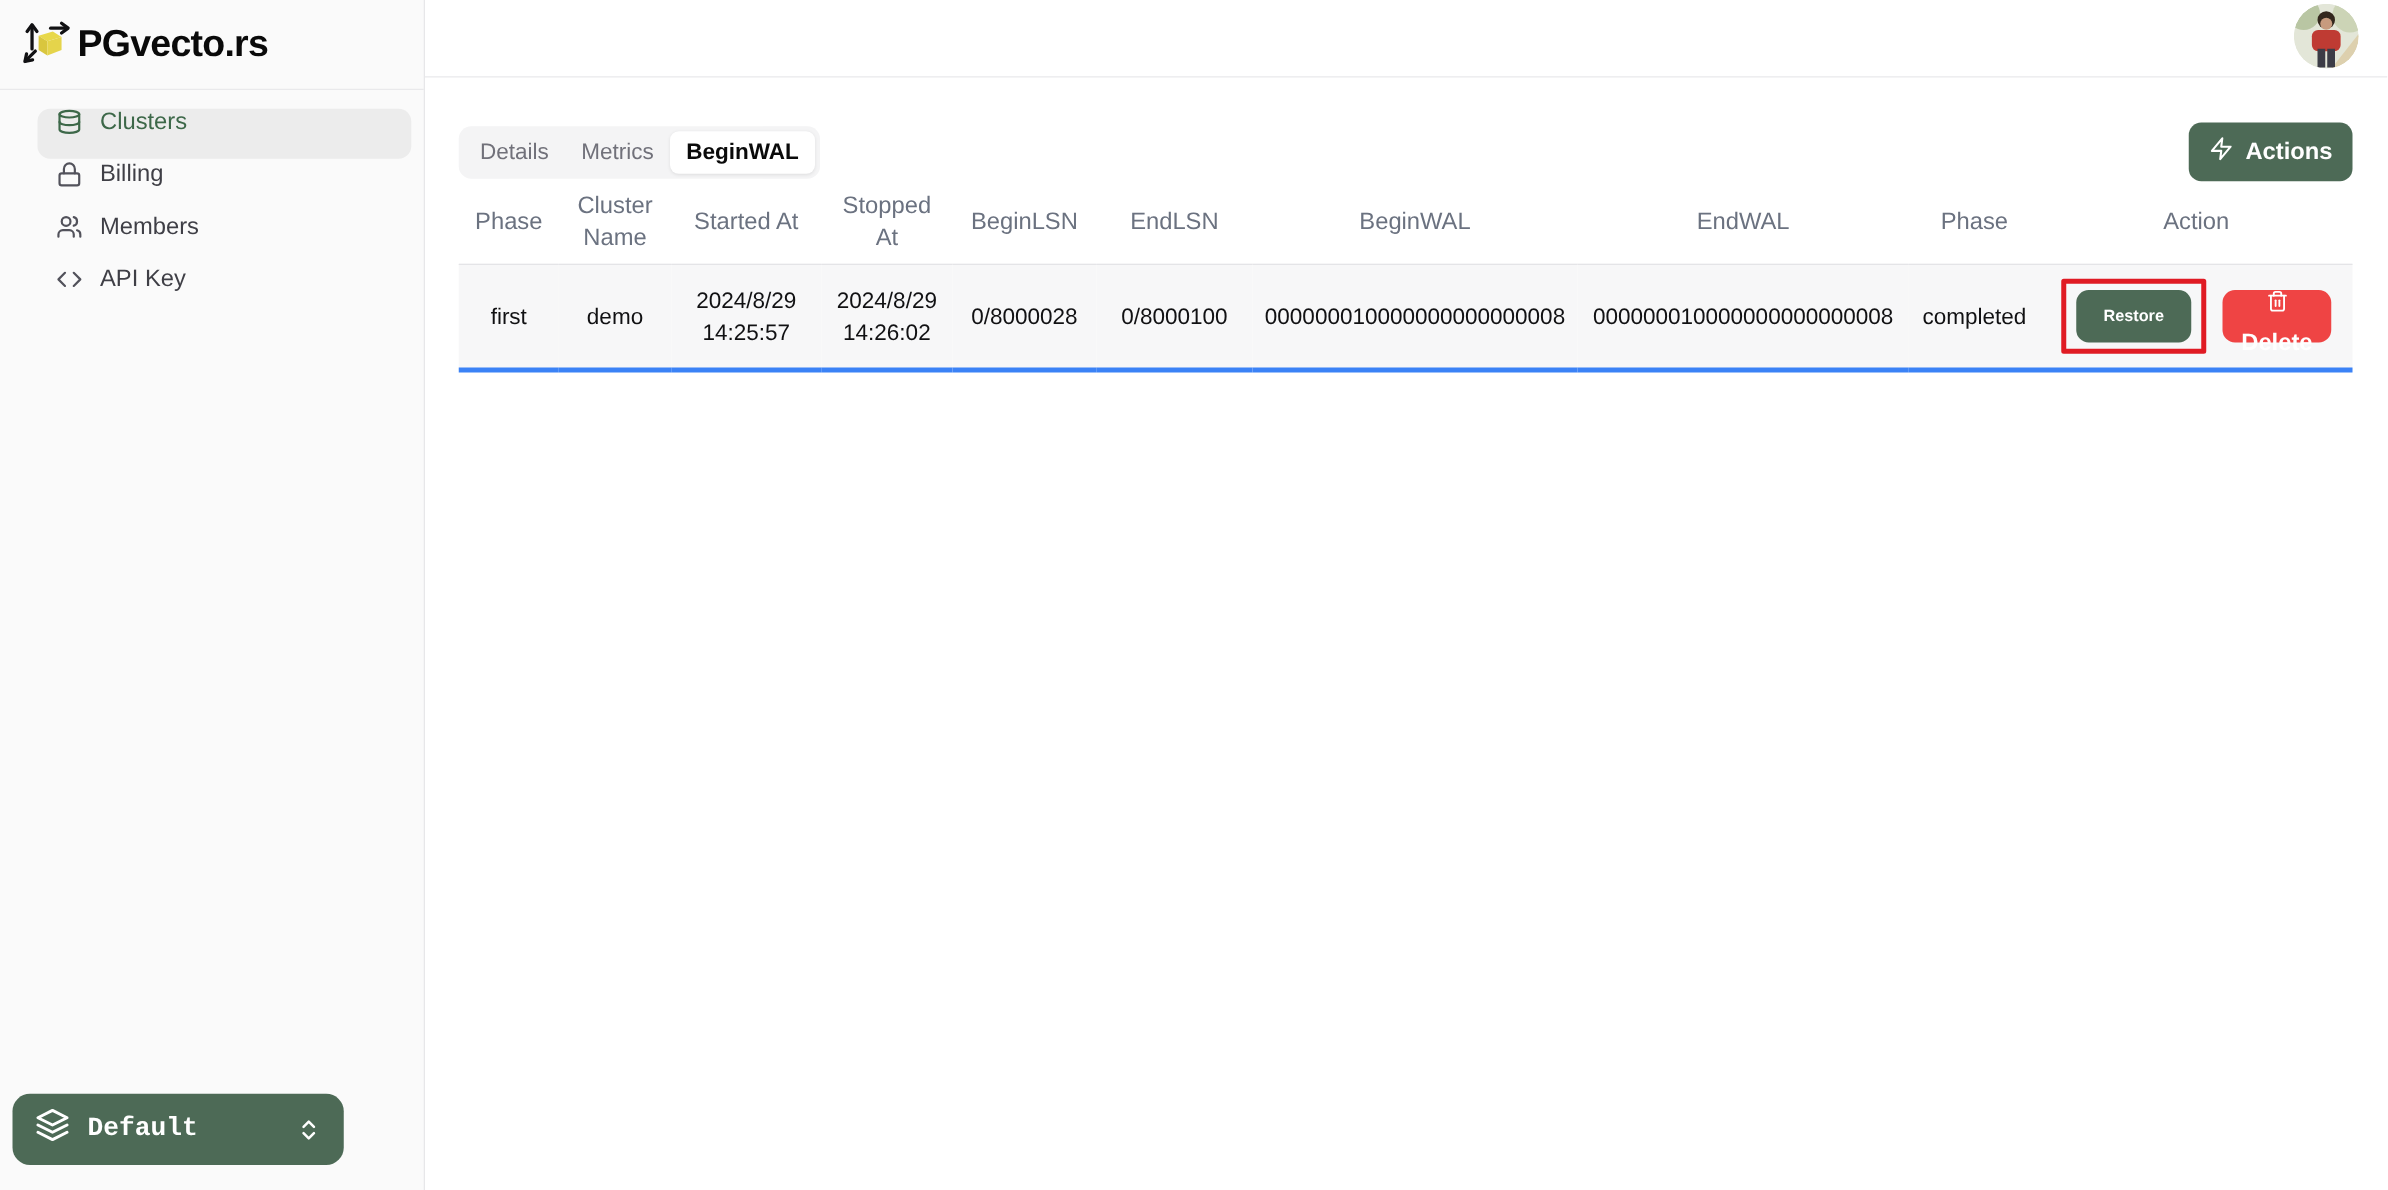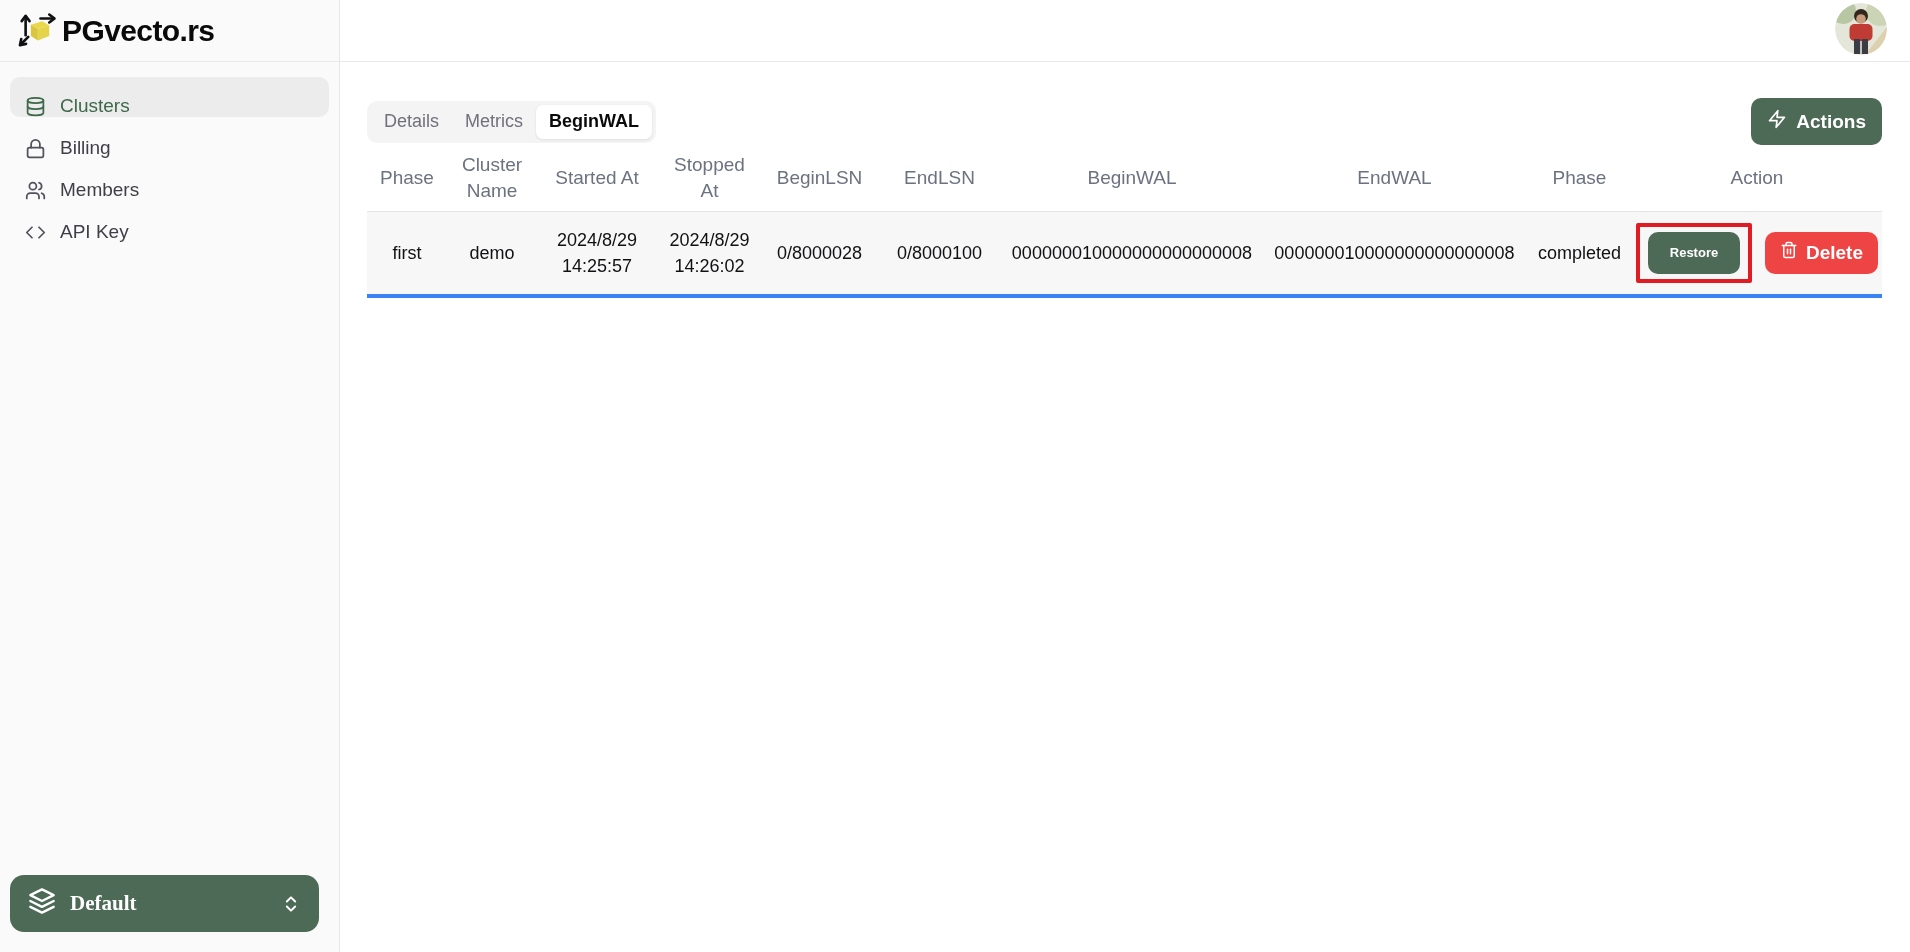--- a/index.html
+++ b/index.html
@@ -11,39 +11,39 @@
   }
   .app { display: flex; width: 1910px; height: 952px; }
 
   
   .sidebar {
     width: 340px; min-width: 340px; background: #fafafa;
     border-right: 1px solid #e7e7e9;
     display: flex; flex-direction: column; position: relative;
   }
   .sidebar-header {
-    height: 62px; border-bottom: 1px solid #e9e9eb;
+    height: 72px; border-bottom: 1px solid #e9e9eb;
     display: flex; align-items: center; padding: 0 16px; gap: 4px;
   }
   .brand-name { font-size: 30px; font-weight: 700; color: #0a0a0a; letter-spacing: -0.6px; }
   .nav { padding: 15px 10px; display: flex; flex-direction: column; gap: 2px; }
   .nav-item {
-    height: 40px; border-radius: 10px; display: flex; align-items: flex-end;
-    gap: 14px; padding: 0 15px; color: #3f3f46; font-size: 19px; cursor: pointer;
+    height: 40px; border-radius: 10px; display: flex; align-items: flex-start;
+    gap: 14px; padding: 0 15px; color: #3f3f46; font-size: 19px; cursor: pointer; margin-left: 20px;
   }
   .nav-item .icn { display: flex; align-items: center; color: #52525b; }
   .nav-item.active { background: #ececec; color: #3d6849; }
   .nav-item.active .icn { color: #3d6849; }
 
   .workspace-btn {
     margin-top: auto; margin-left: 10px; margin-bottom: 20px;
-    width: 309px; height: 57px; background: #4d6a56; border: none;
+    width: 265px; height: 57px; background: #4d6a56; border: none;
     border-radius: 14px; color: #ffffff; display: flex; align-items: center;
     padding: 0 18px; gap: 14px; font-size: 21px; font-weight: 600;
-    font-family: Liberation Serif, serif; cursor: pointer;
+    font-family: Liberation Mono, monospace; cursor: pointer;
   }
   .workspace-btn .chev { margin-left: auto; display: flex; align-items: center; }
 
   
   .main { flex: 1; display: flex; flex-direction: column; background: #ffffff; }
   .topbar {
     height: 62px; border-bottom: 1px solid #e9e9eb;
     display: flex; align-items: center; justify-content: flex-end; padding: 0 23px;
   }
   .avatar {
@@ -96,20 +96,21 @@
   .restore-btn {
     width: 92px; height: 42px; background: #4d6a56; border: none; border-radius: 10px;
     color: #fff; font-size: 13px; font-weight: 700; cursor: pointer;
     font-family: "Liberation Sans", sans-serif;
   }
   .delete-btn {
     height: 42px; padding: 0 15px; background: #ef4444; border: none; border-radius: 10px;
     color: #fff; font-size: 19px; font-weight: 600; cursor: pointer;
     display: inline-flex; align-items: center; gap: 8px;
     font-family: "Liberation Sans", sans-serif;
+    flex-direction: column;
   }
 </style>
 </head>
 <body>
 
 <div class="app">
 
   <aside class="sidebar">
     <div class="sidebar-header">
       <span class="icn">

